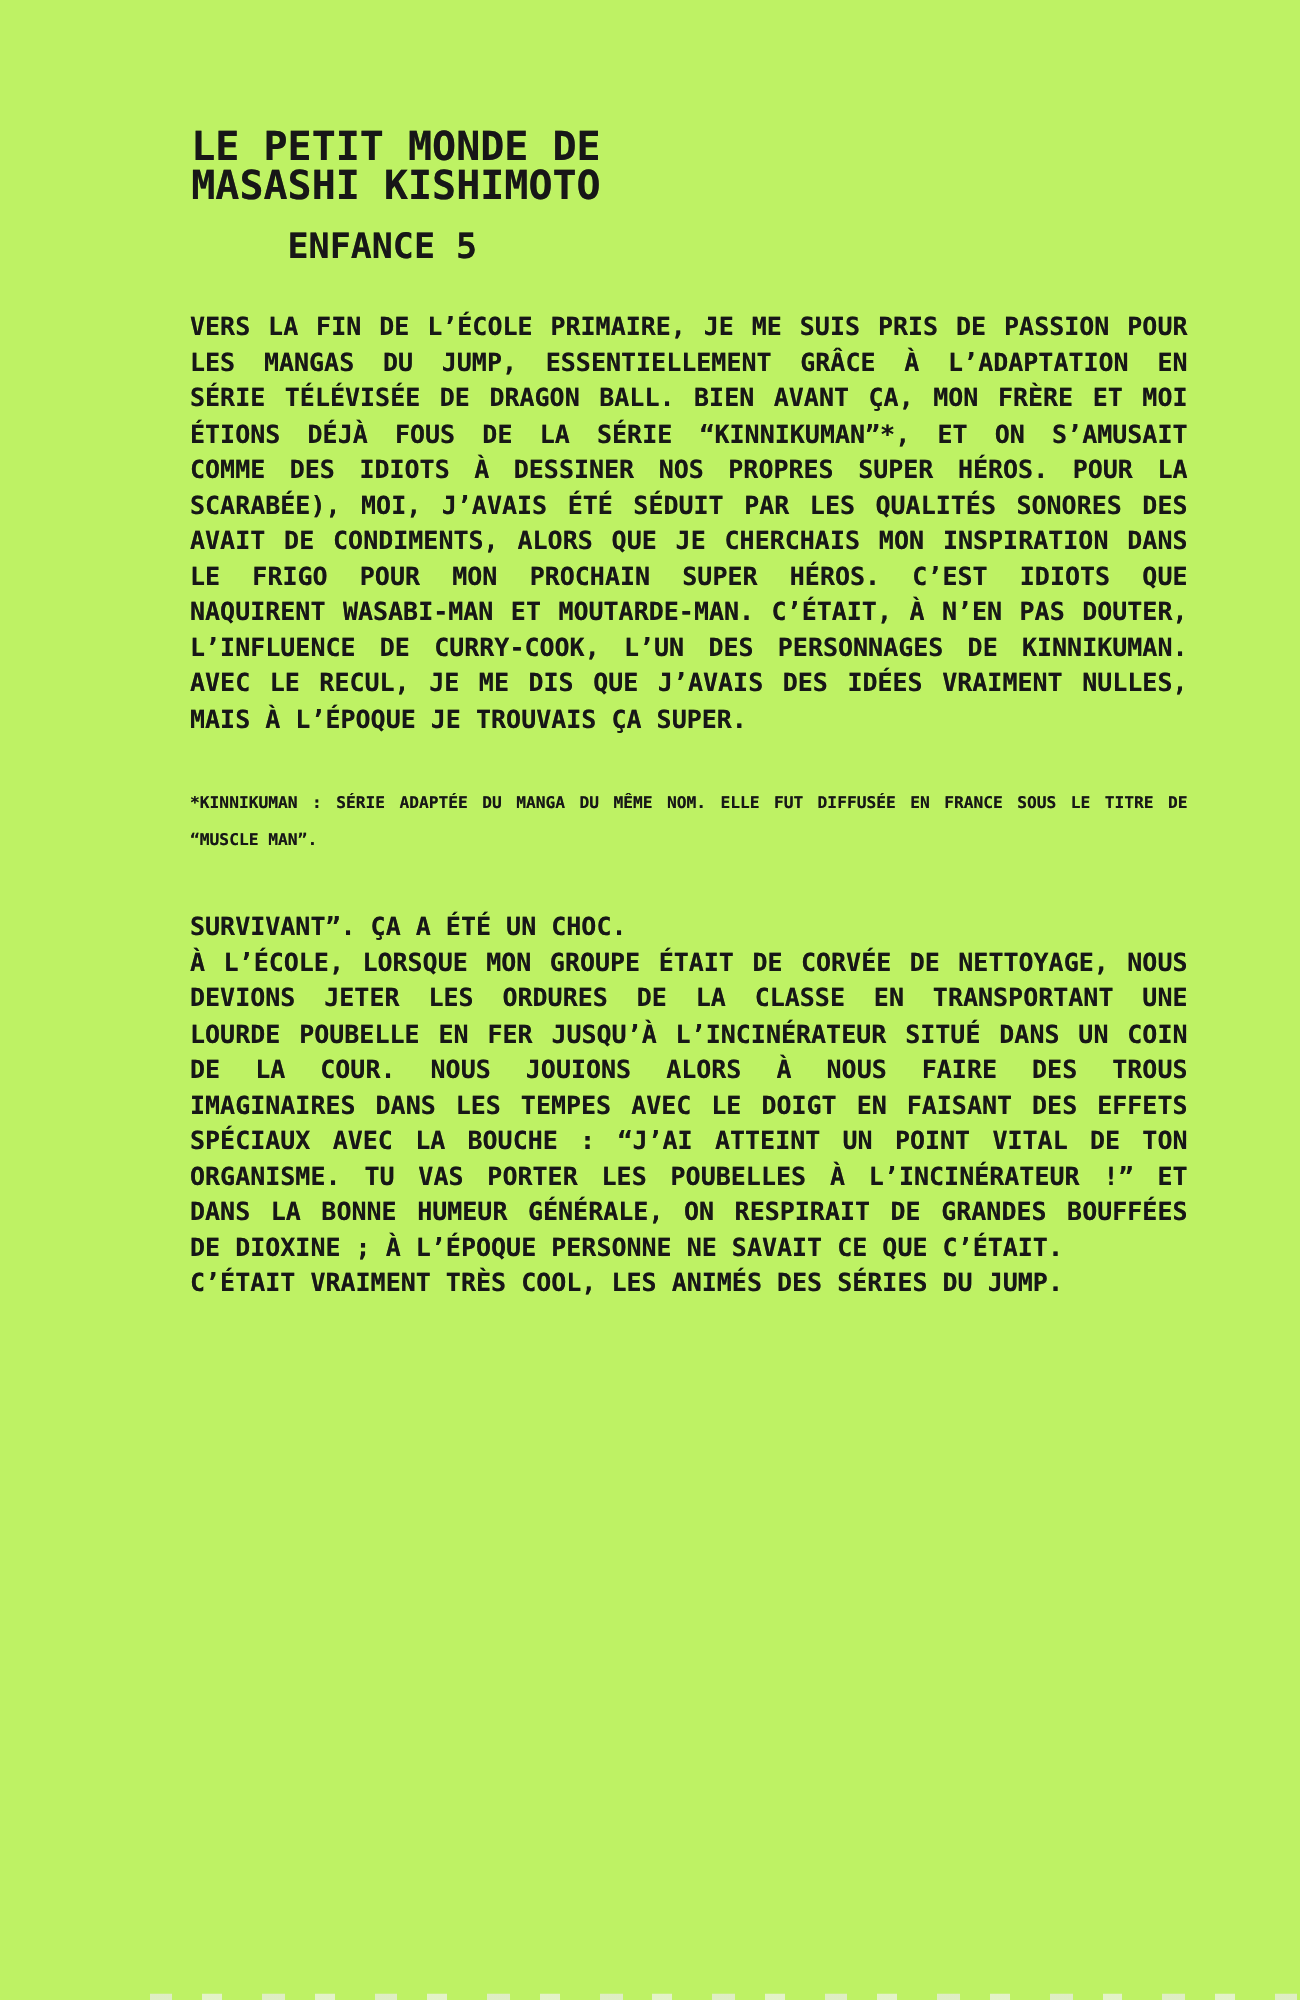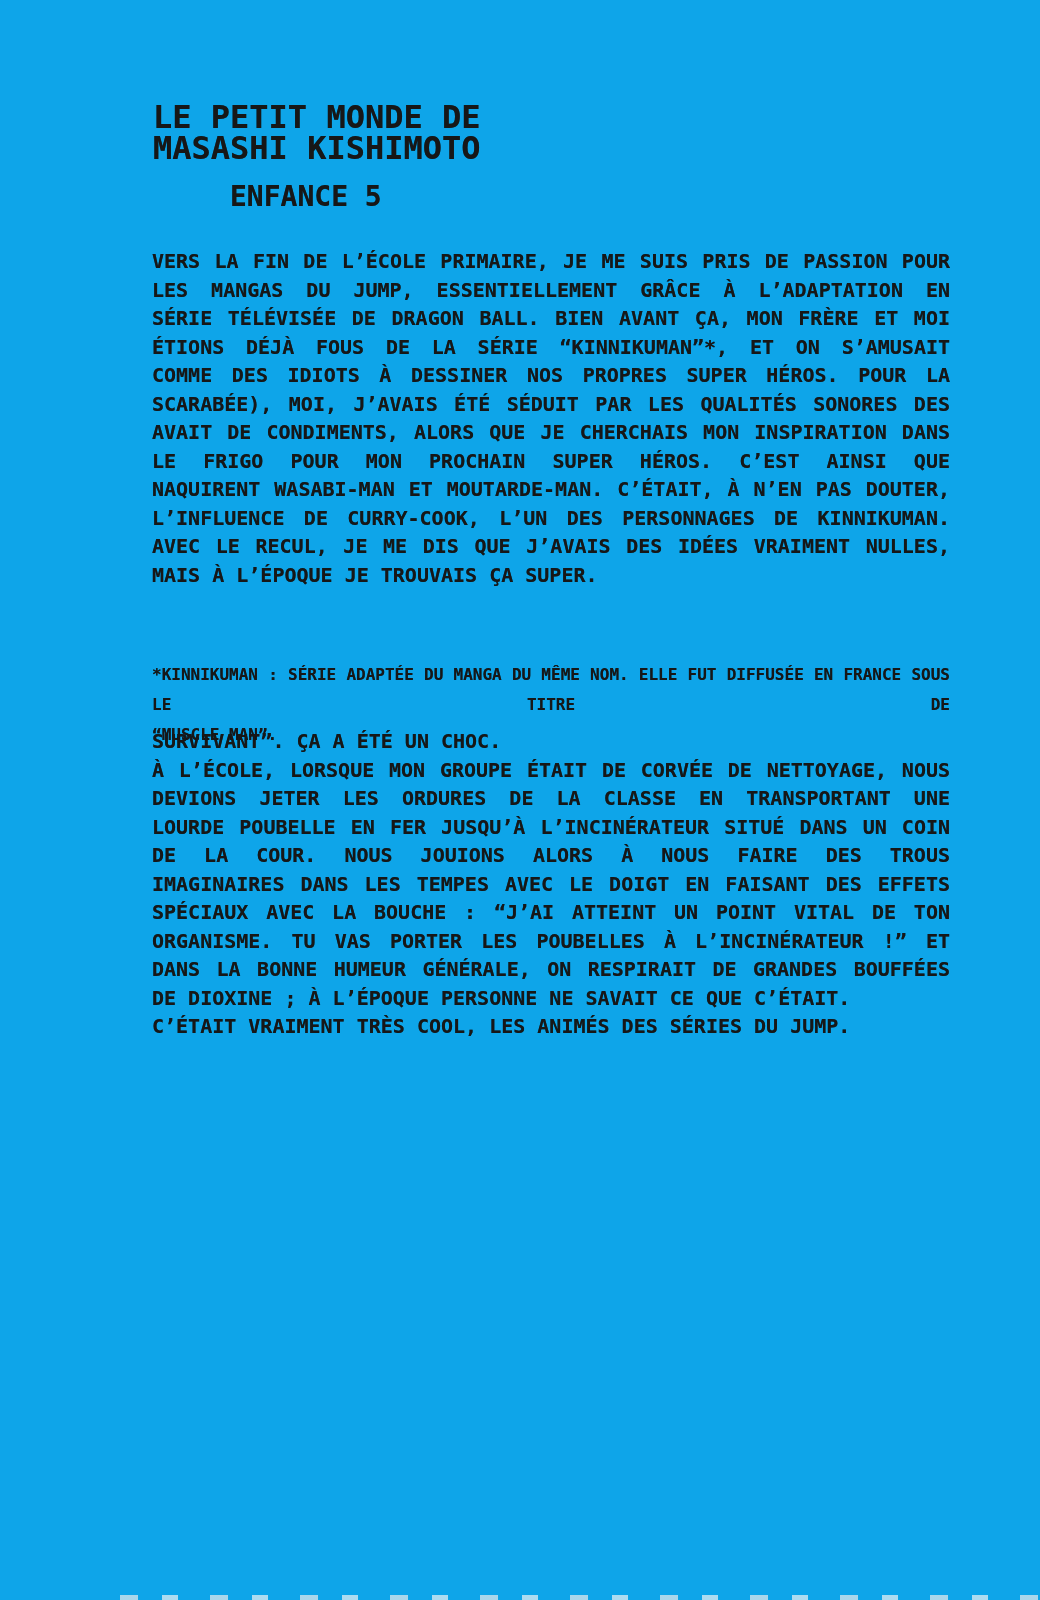--- a/index.html
+++ b/index.html
@@ -4,21 +4,21 @@
 <style>
   html, body {
     margin: 0;
     padding: 0;
     background: #ffffff;
   }
   .page {
     position: relative;
     width: 1040px;
     height: 1600px;
-    background: #0ea5e9;
+    background: #bef264;
     overflow: hidden;
     font-family: "DejaVu Sans Mono", monospace;
     color: #171717;
   }
   .ink {
     font-weight: bold;
     text-shadow: 0 0 0.5px rgba(0,0,0,0.55);
   }
   .title-block {
     position: absolute;
@@ -42,22 +42,22 @@
     left: 152px;
     width: 798px;
   }
   .para {
     font-size: 20px;
     line-height: 28.5px;
   }
   .para-1 { top: 247px; }
   .para-2 { top: 727px; }
   .footnote {
-    top: 660px;
-    font-size: 16px;
+    top: 628px;
+    font-size: 13px;
     line-height: 30px;
   }
   .line {
     text-align: left;
     text-align-last: left;
   }
   .line.just {
     text-align: justify;
     text-align-last: justify;
   }
@@ -85,21 +85,21 @@
   <div class="subtitle ink">ENFANCE 5</div>
 
   <div class="textblock para para-1 ink">
       <div class="line just">VERS LA FIN DE L’ÉCOLE PRIMAIRE, JE ME SUIS PRIS DE PASSION POUR</div>
       <div class="line just">LES MANGAS DU JUMP, ESSENTIELLEMENT GRÂCE À L’ADAPTATION EN</div>
       <div class="line just">SÉRIE TÉLÉVISÉE DE DRAGON BALL. BIEN AVANT ÇA, MON FRÈRE ET MOI</div>
       <div class="line just">ÉTIONS DÉJÀ FOUS DE LA SÉRIE “KINNIKUMAN”*, ET ON S’AMUSAIT</div>
       <div class="line just">COMME DES IDIOTS À DESSINER NOS PROPRES SUPER HÉROS. POUR LA</div>
       <div class="line just">SCARABÉE), MOI, J’AVAIS ÉTÉ SÉDUIT PAR LES QUALITÉS SONORES DES</div>
       <div class="line just">AVAIT DE CONDIMENTS, ALORS QUE JE CHERCHAIS MON INSPIRATION DANS</div>
-      <div class="line just">LE FRIGO POUR MON PROCHAIN SUPER HÉROS. C’EST AINSI QUE</div>
+      <div class="line just">LE FRIGO POUR MON PROCHAIN SUPER HÉROS. C’EST IDIOTS QUE</div>
       <div class="line just">NAQUIRENT WASABI-MAN ET MOUTARDE-MAN. C’ÉTAIT, À N’EN PAS DOUTER,</div>
       <div class="line just">L’INFLUENCE DE CURRY-COOK, L’UN DES PERSONNAGES DE KINNIKUMAN.</div>
       <div class="line just">AVEC LE RECUL, JE ME DIS QUE J’AVAIS DES IDÉES VRAIMENT NULLES,</div>
       <div class="line">MAIS À L’ÉPOQUE JE TROUVAIS ÇA SUPER.</div>
     </div>
 
   <div class="textblock footnote ink">
       <div class="line just">*KINNIKUMAN : SÉRIE ADAPTÉE DU MANGA DU MÊME NOM. ELLE FUT DIFFUSÉE EN FRANCE SOUS LE TITRE DE</div>
       <div class="line">“MUSCLE MAN”.</div>
     </div>

